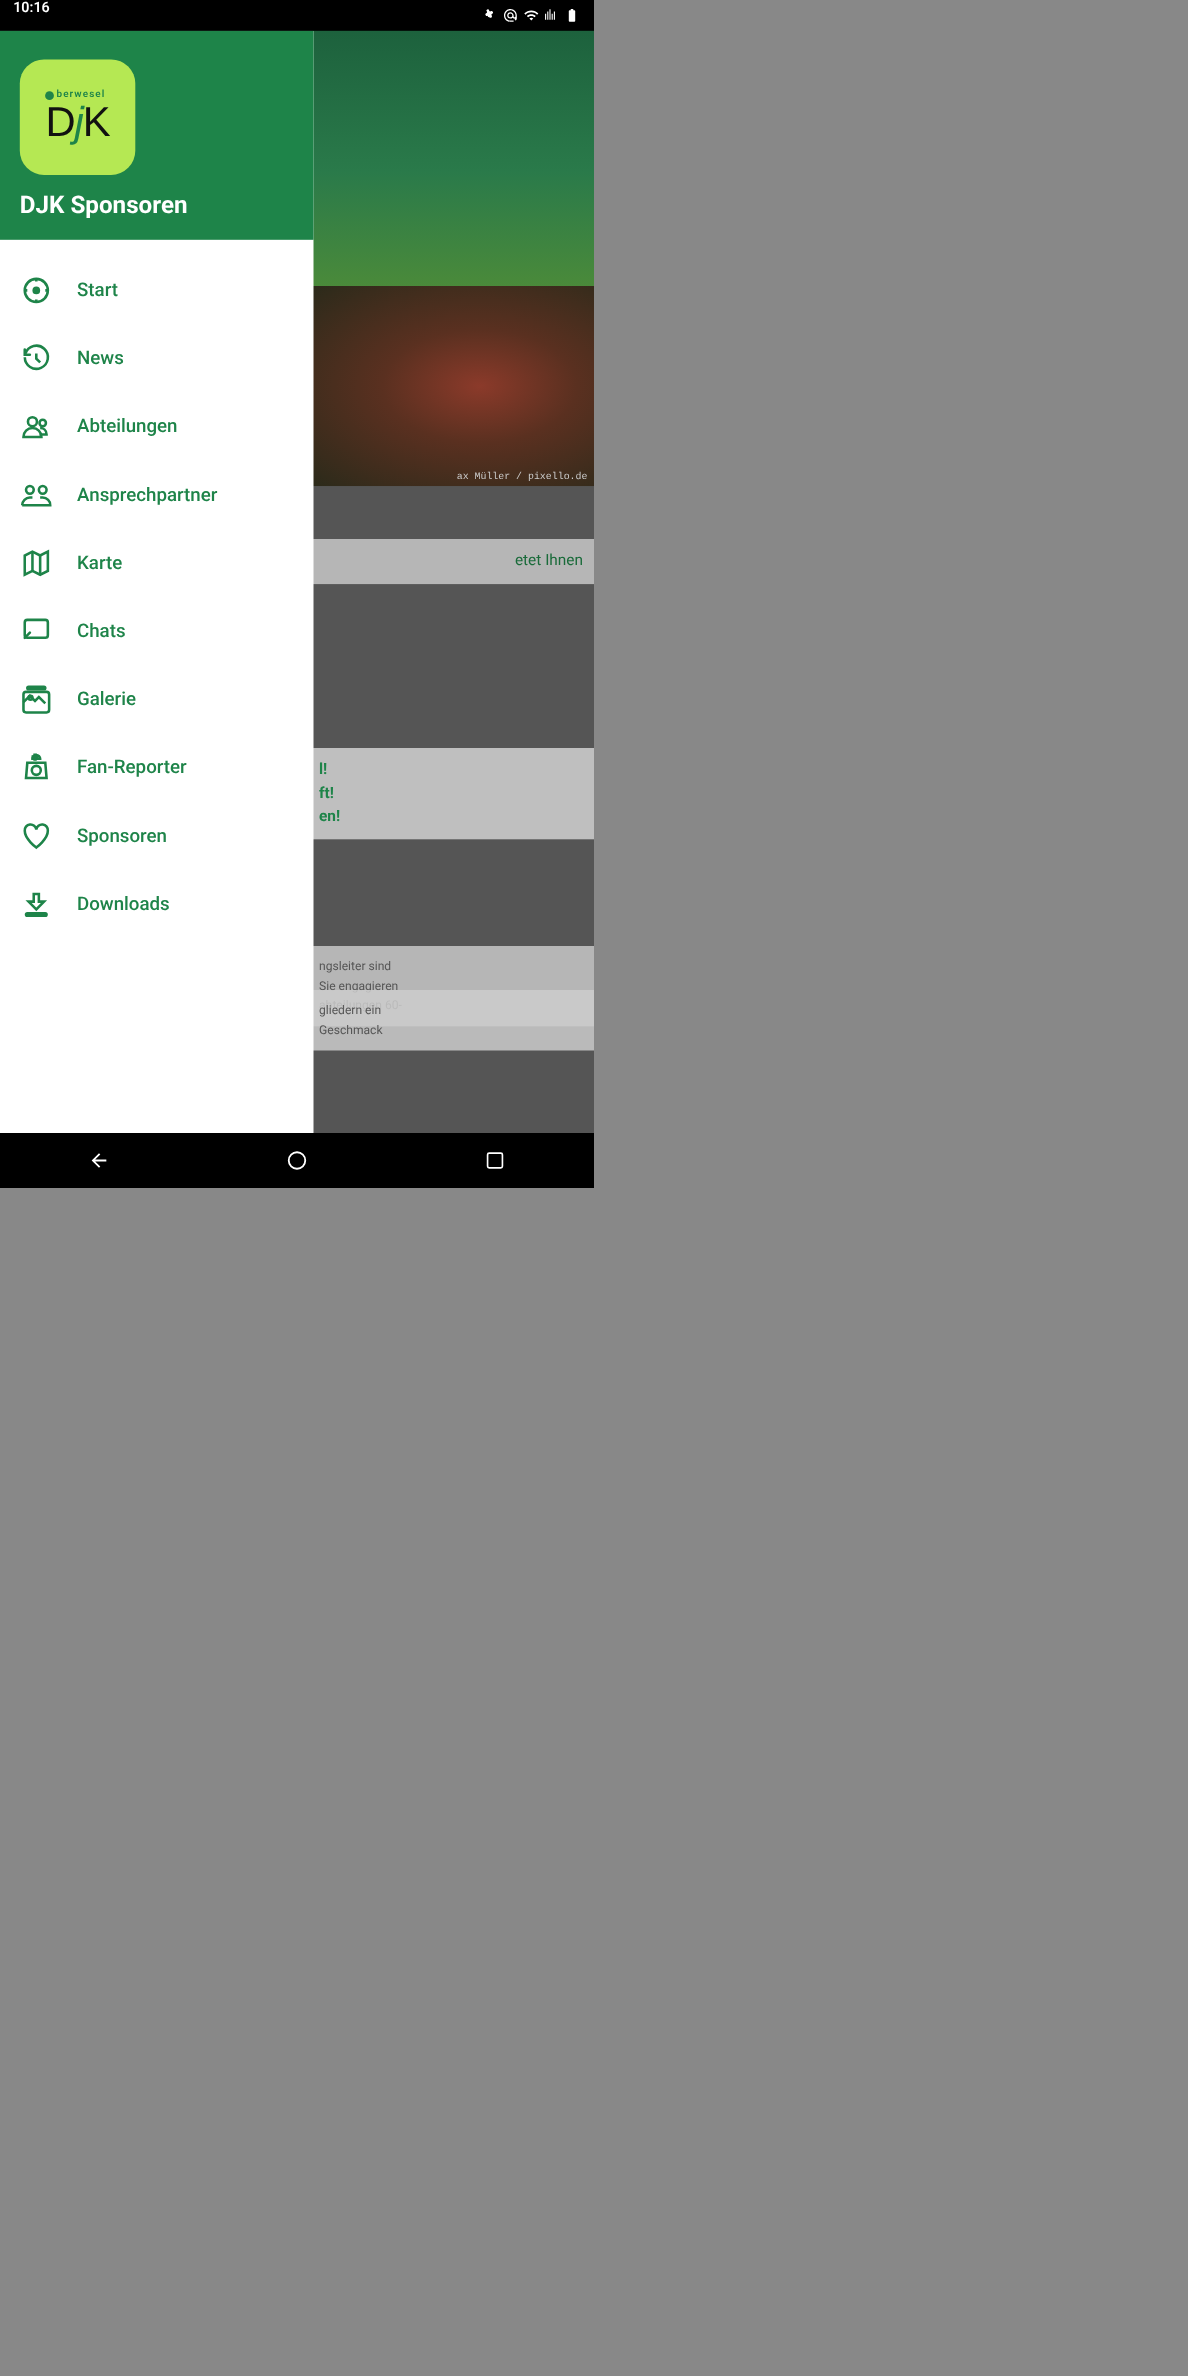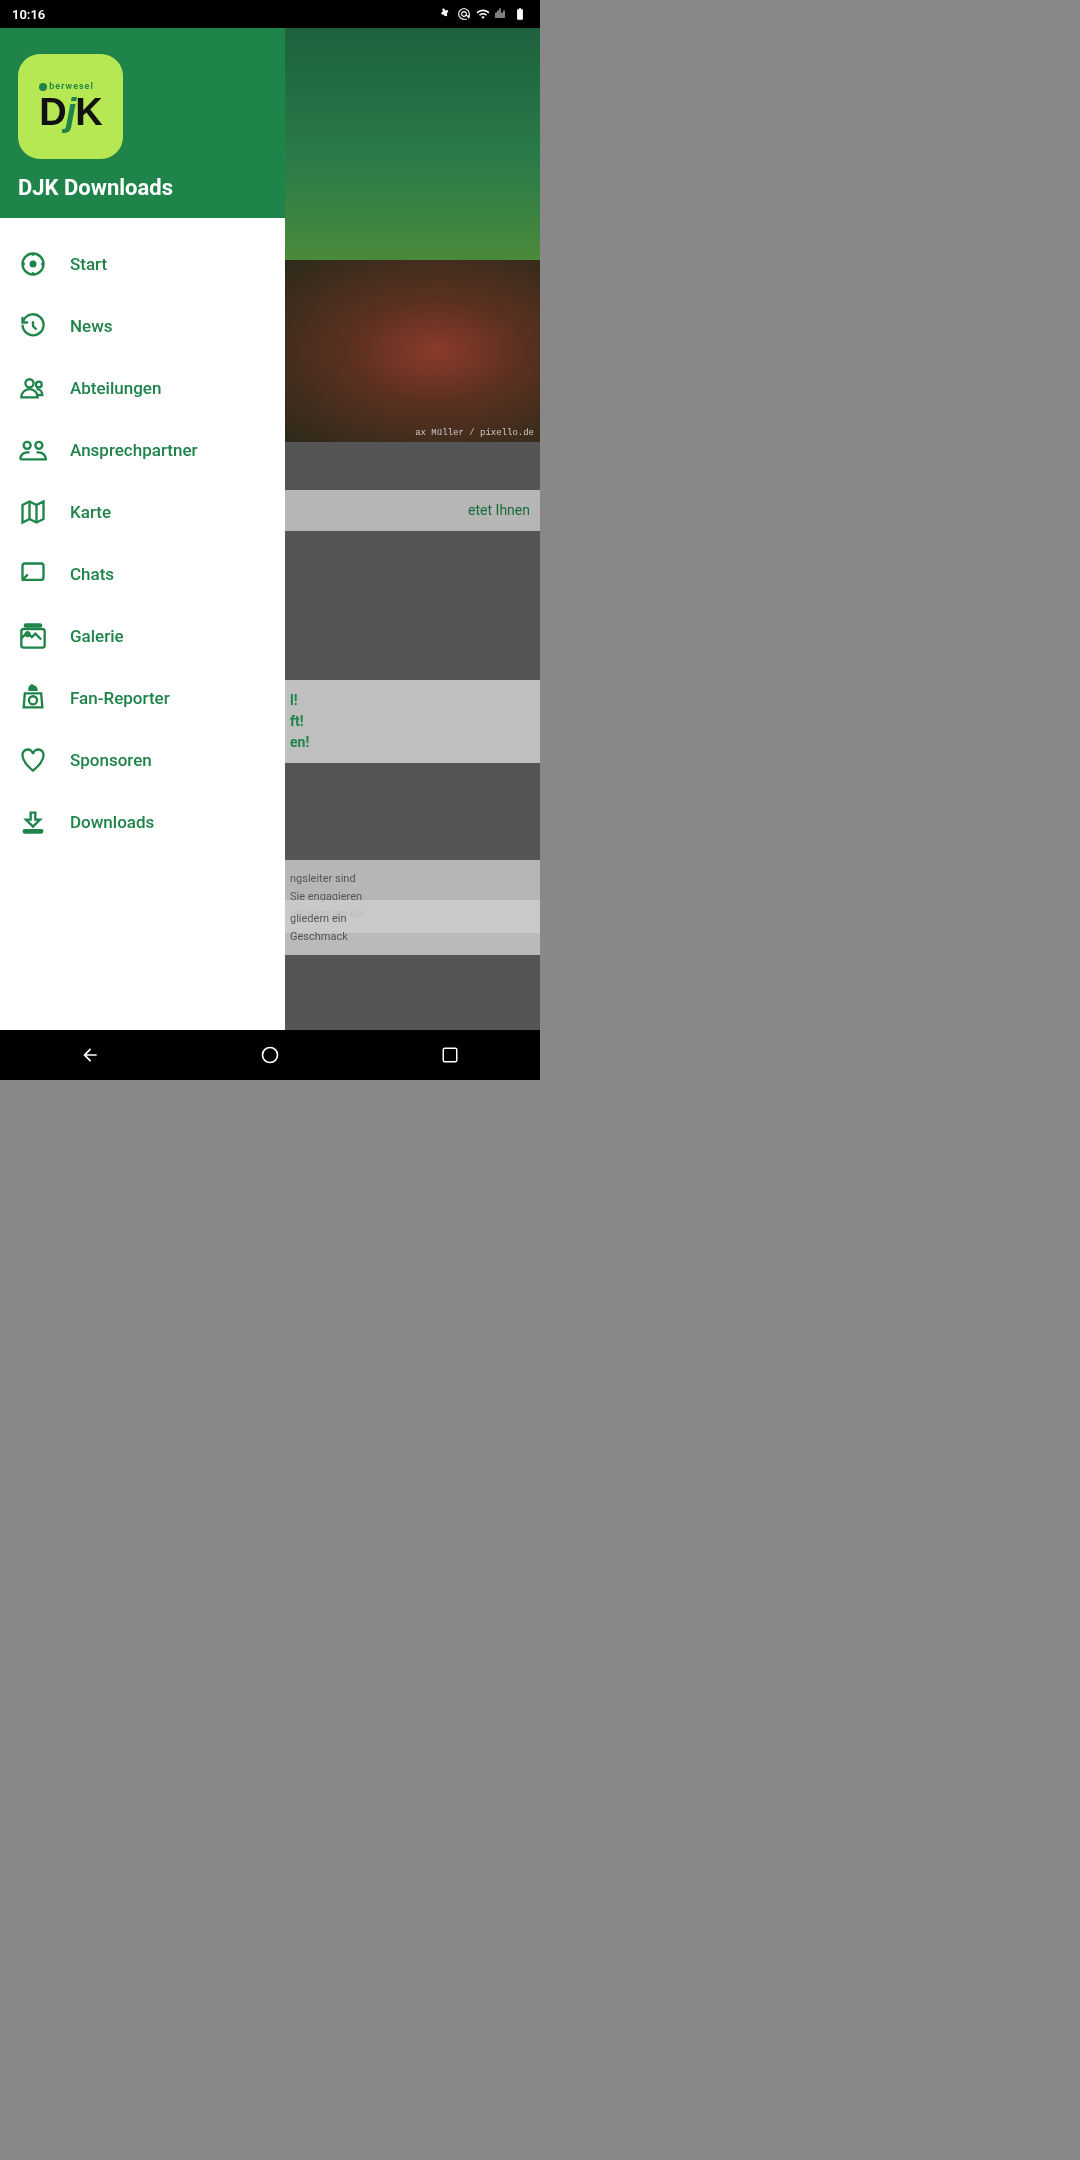--- a/index.html
+++ b/index.html
@@ -140,21 +140,21 @@
     .logo-dot {
       width: 8px;
       height: 8px;
       background: #1e8449;
       border-radius: 50%;
       display: inline-block;
     }
 
     .logo-djk {
       font-size: 38px;
-      font-weight: 700;
+      font-weight: 400;
       color: #111;
       font-family: Arial Black, sans-serif;
       letter-spacing: -1px;
       text-align: right;
     }
 
     .logo-djk span {
       color: #111;
     }
 
@@ -206,21 +206,20 @@
 
     
     .status-bar {
       position: absolute;
       top: 0; left: 0;
       width: 100%;
       height: 28px;
       background: #000;
       z-index: 20;
       display: flex;
-      align-items: center;
       justify-content: space-between;
       padding: 0 12px;
     }
 
     .status-time {
       color: #fff;
       font-size: 13px;
       font-weight: 600;
     }
 
@@ -313,21 +312,21 @@
 
   <div class="drawer-header">
     <div class="app-logo">
       <div class="app-logo-inner">
         <div class="logo-oberwesel">
           <span class="logo-dot"></span>berwesel
         </div>
         <div class="logo-djk">D<span style="font-style:italic;color:#1e8449;">j</span>K</div>
       </div>
     </div>
-    <div class="drawer-title">DJK Downloads</div>
+    <div class="drawer-title">DJK Sponsoren</div>
   </div>
 
   <div class="drawer-menu">
 
     <div class="menu-item">
       <div class="menu-icon">
         <svg viewBox="0 0 24 24" stroke="#1e8449" stroke-width="2" fill="none">
           <circle cx="12" cy="12" r="9"></circle>
           <path d="M12 3v2M12 19v2M3 12h2M19 12h2" stroke-width="2"></path>
           <circle cx="12" cy="12" r="3" fill="#1e8449" stroke="none"></circle>

